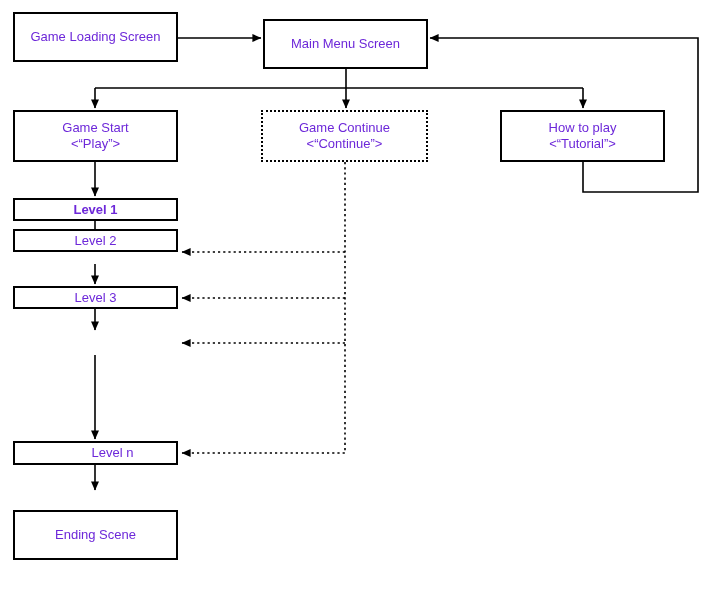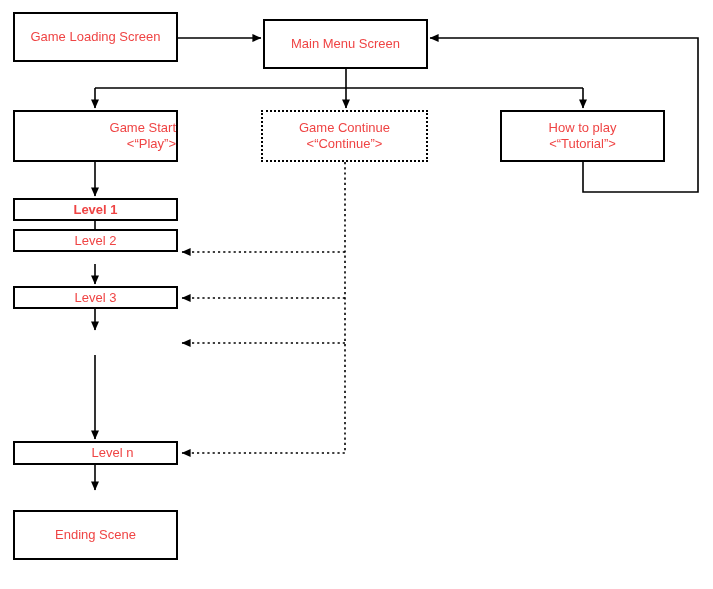--- a/index.html
+++ b/index.html
@@ -6,21 +6,21 @@
     margin: 0;
     padding: 0;
     background: #ffffff;
   }
   .canvas {
     position: relative;
     width: 713px;
     height: 589px;
     background: #ffffff;
     font-family: "Liberation Sans", sans-serif;
-    color: #ef4444;
+    color: #6d28d9;
     overflow: hidden;
   }
   .wires {
     position: absolute;
     left: 0; top: 0;
     width: 713px;
     height: 589px;
   }
   .node {
     position: absolute;
@@ -34,21 +34,21 @@
     text-align: center;
     font-size: 13px;
     line-height: 16px;
     z-index: 2;
   }
   .node.dotted {
     border: 2px dotted #000000;
   }
   .n-game-loading { left: 13px;  top: 12px;  width: 165px; height: 50px; }
   .n-main-menu    { left: 263px; top: 19px;  width: 165px; height: 50px; }
-  .n-game-start   { left: 13px;  top: 110px; width: 165px; height: 52px; align-items: flex-end; }
+  .n-game-start   { left: 13px;  top: 110px; width: 165px; height: 52px; }
   .n-game-continue{ left: 261px; top: 110px; width: 167px; height: 52px; }
   .n-how-to-play  { left: 500px; top: 110px; width: 165px; height: 52px; }
   .n-level        { left: 13px;  width: 165px; height: 23px; }
   .n-level-1 { top: 198px; font-weight: bold; }
   .n-level-2 { top: 229px; }
   .n-level-3 { top: 286px; }
   .n-level-d { top: 332px; }
   .n-level-n { top: 441px; height: 24px; padding-left: 34px; }
   .n-ending  { left: 13px; top: 492px; width: 165px; height: 50px; margin-top: 18px; }
   .wire { fill: none; stroke: #000000; stroke-width: 1.6; }

